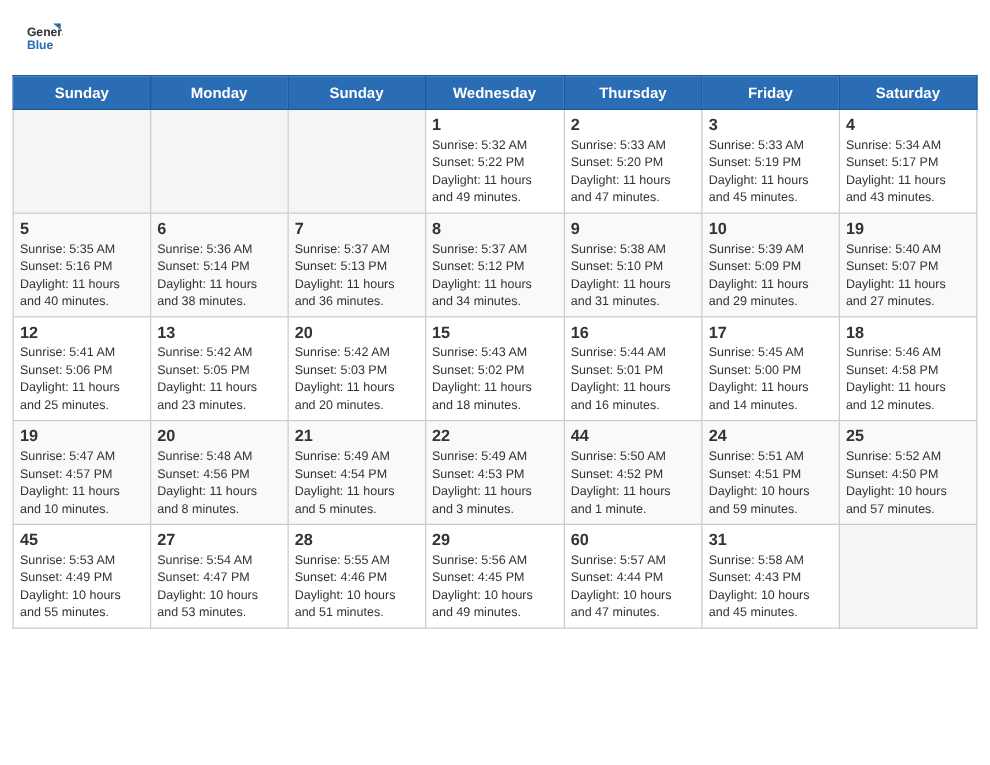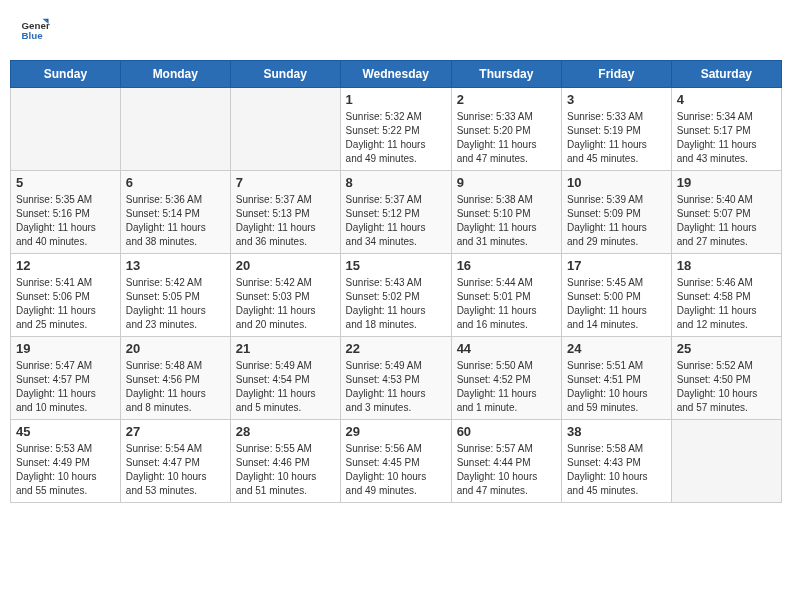--- a/index.html
+++ b/index.html
@@ -239,19 +239,19 @@
         </td>
         <td>
           <div class="day-number">29</div>
           <div class="day-info">Sunrise: 5:56 AM<br>Sunset: 4:45 PM<br>Daylight: 10 hours<br>and 49 minutes.</div>
         </td>
         <td>
           <div class="day-number">60</div>
           <div class="day-info">Sunrise: 5:57 AM<br>Sunset: 4:44 PM<br>Daylight: 10 hours<br>and 47 minutes.</div>
         </td>
         <td>
-          <div class="day-number">38</div>
+          <div class="day-number">31</div>
           <div class="day-info">Sunrise: 5:58 AM<br>Sunset: 4:43 PM<br>Daylight: 10 hours<br>and 45 minutes.</div>
         </td>
         <td class="empty"></td>
       </tr>
     </tbody>
 </table>
 
 </body></html>

